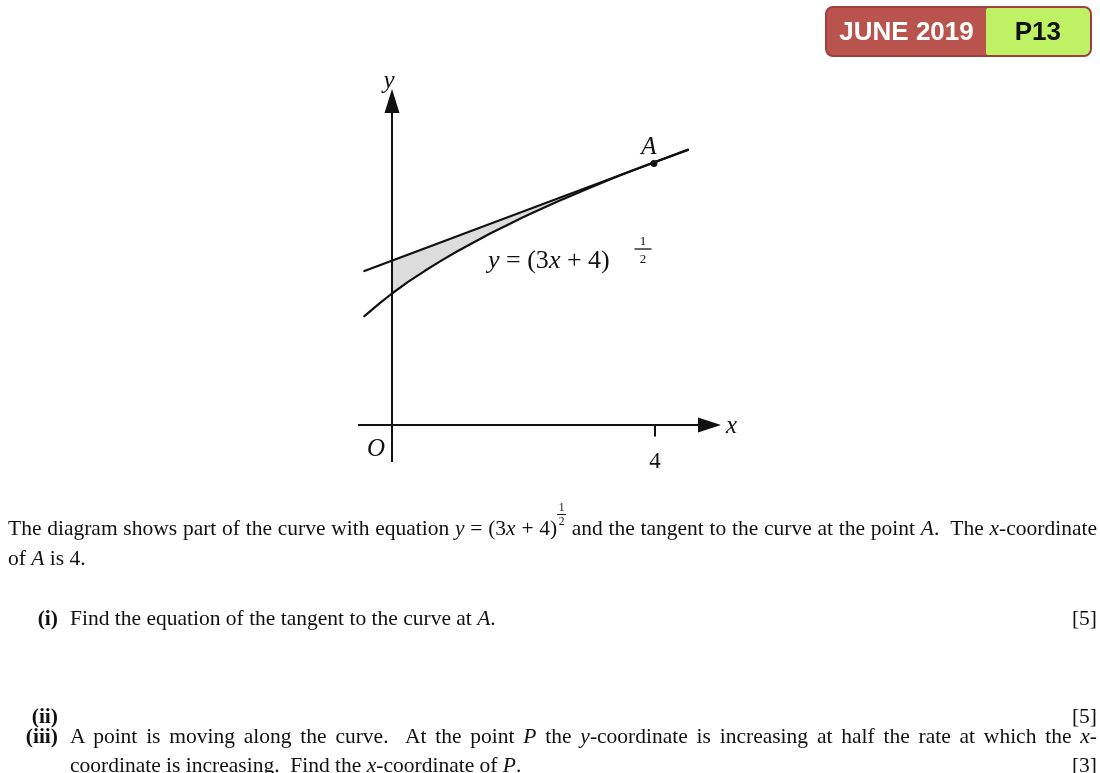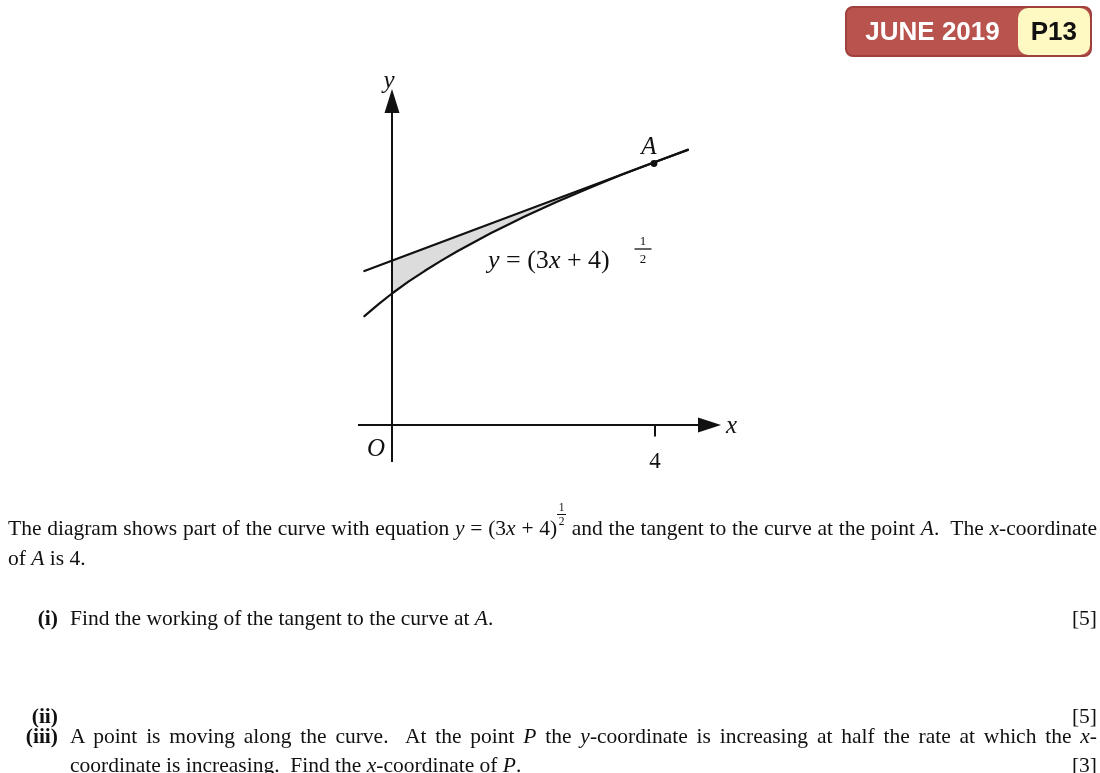--- a/index.html
+++ b/index.html
@@ -10,22 +10,22 @@
   .page{position:absolute;inset:0;}
 
   
   .badge{
     position:absolute;top:6px;right:8px;height:47px;
     display:flex;align-items:stretch;
     background:#b8534e;border:2px solid #a0403c;border-radius:8px;
     font-family:"Liberation Sans", sans-serif;font-weight:bold;font-size:26px;
     overflow:hidden;
   }
-  .badge .seg{display:flex;align-items:center;padding:0 18px;color:#ffffff;white-space:nowrap;}
-  .badge .seg.paper{background:#fef9c3;color:#111;border-radius:10px;padding:0 13px;}
+  .badge .seg{display:flex;align-items:center;padding:0 12px;color:#ffffff;white-space:nowrap;}
+  .badge .seg.paper{background:#bef264;color:#111;border-radius:2px;padding:0 29px;}
 
   
   .fig{position:absolute;left:330px;top:64px;width:430px;height:420px;}
   .fig svg{width:430px;height:420px;display:block;}
   .ax{stroke:#111;stroke-width:2;fill:none;}
   .curve{stroke:#111;stroke-width:2.2;fill:none;stroke-linejoin:round;stroke-linecap:round;}
   .shade{fill:#dcdcdc;stroke:none;}
   .lbl{font-family:"Liberation Serif", serif;font-size:25px;font-style:italic;fill:#111;}
   .num{font-family:"Liberation Serif", serif;font-size:23px;fill:#111;}
   .eq{font-family:"Liberation Serif", serif;font-size:26px;fill:#111;}
@@ -88,21 +88,21 @@
       <text class="eqfrac" x="313" y="181" text-anchor="middle">1</text>
       <line x1="304.5" y1="185" x2="321.5" y2="185" stroke="#111" stroke-width="1.3"></line>
       <text class="eqfrac" x="313" y="199" text-anchor="middle">2</text>
     </svg>
   </div>
 
   <p class="intro"><span>The diagram shows part of the curve with equation </span><span class="v">y</span><span> = (3</span><span class="v">x</span><span> + 4)</span><span class="ifrac"><span class="fn">1</span><span class="fd">2</span></span><span> and the tangent to the curve at the point </span><span class="v">A</span><span>.&nbsp; The </span><span class="v">x</span><span>-coordinate of </span><span class="v">A</span><span> is 4.</span></p>
 
   <div class="q" id="q1">
     <span class="qn">(i)</span>
-    <span class="qb"><span>Find the working of the tangent to the curve at </span><span class="v">A</span><span>.</span><span class="mark">[5]</span></span>
+    <span class="qb"><span>Find the equation of the tangent to the curve at </span><span class="v">A</span><span>.</span><span class="mark">[5]</span></span>
   </div>
 
   <div class="q" id="q2">
     <span class="qn">(ii)</span>
     <span class="qb"><span class="mark">[5]</span></span>
   </div>
 
   <div class="q" id="q3">
     <span class="qn">(iii)</span>
     <span class="qb"><span>A point is moving along the curve.&nbsp; At the point </span><span class="v">P</span><span> the </span><span class="v">y</span><span>-coordinate is increasing at half the rate at which the </span><span class="v">x</span><span>-coordinate is increasing.&nbsp; Find the </span><span class="v">x</span><span>-coordinate of </span><span class="v">P</span><span>.</span><span class="mark">[3]</span></span>

